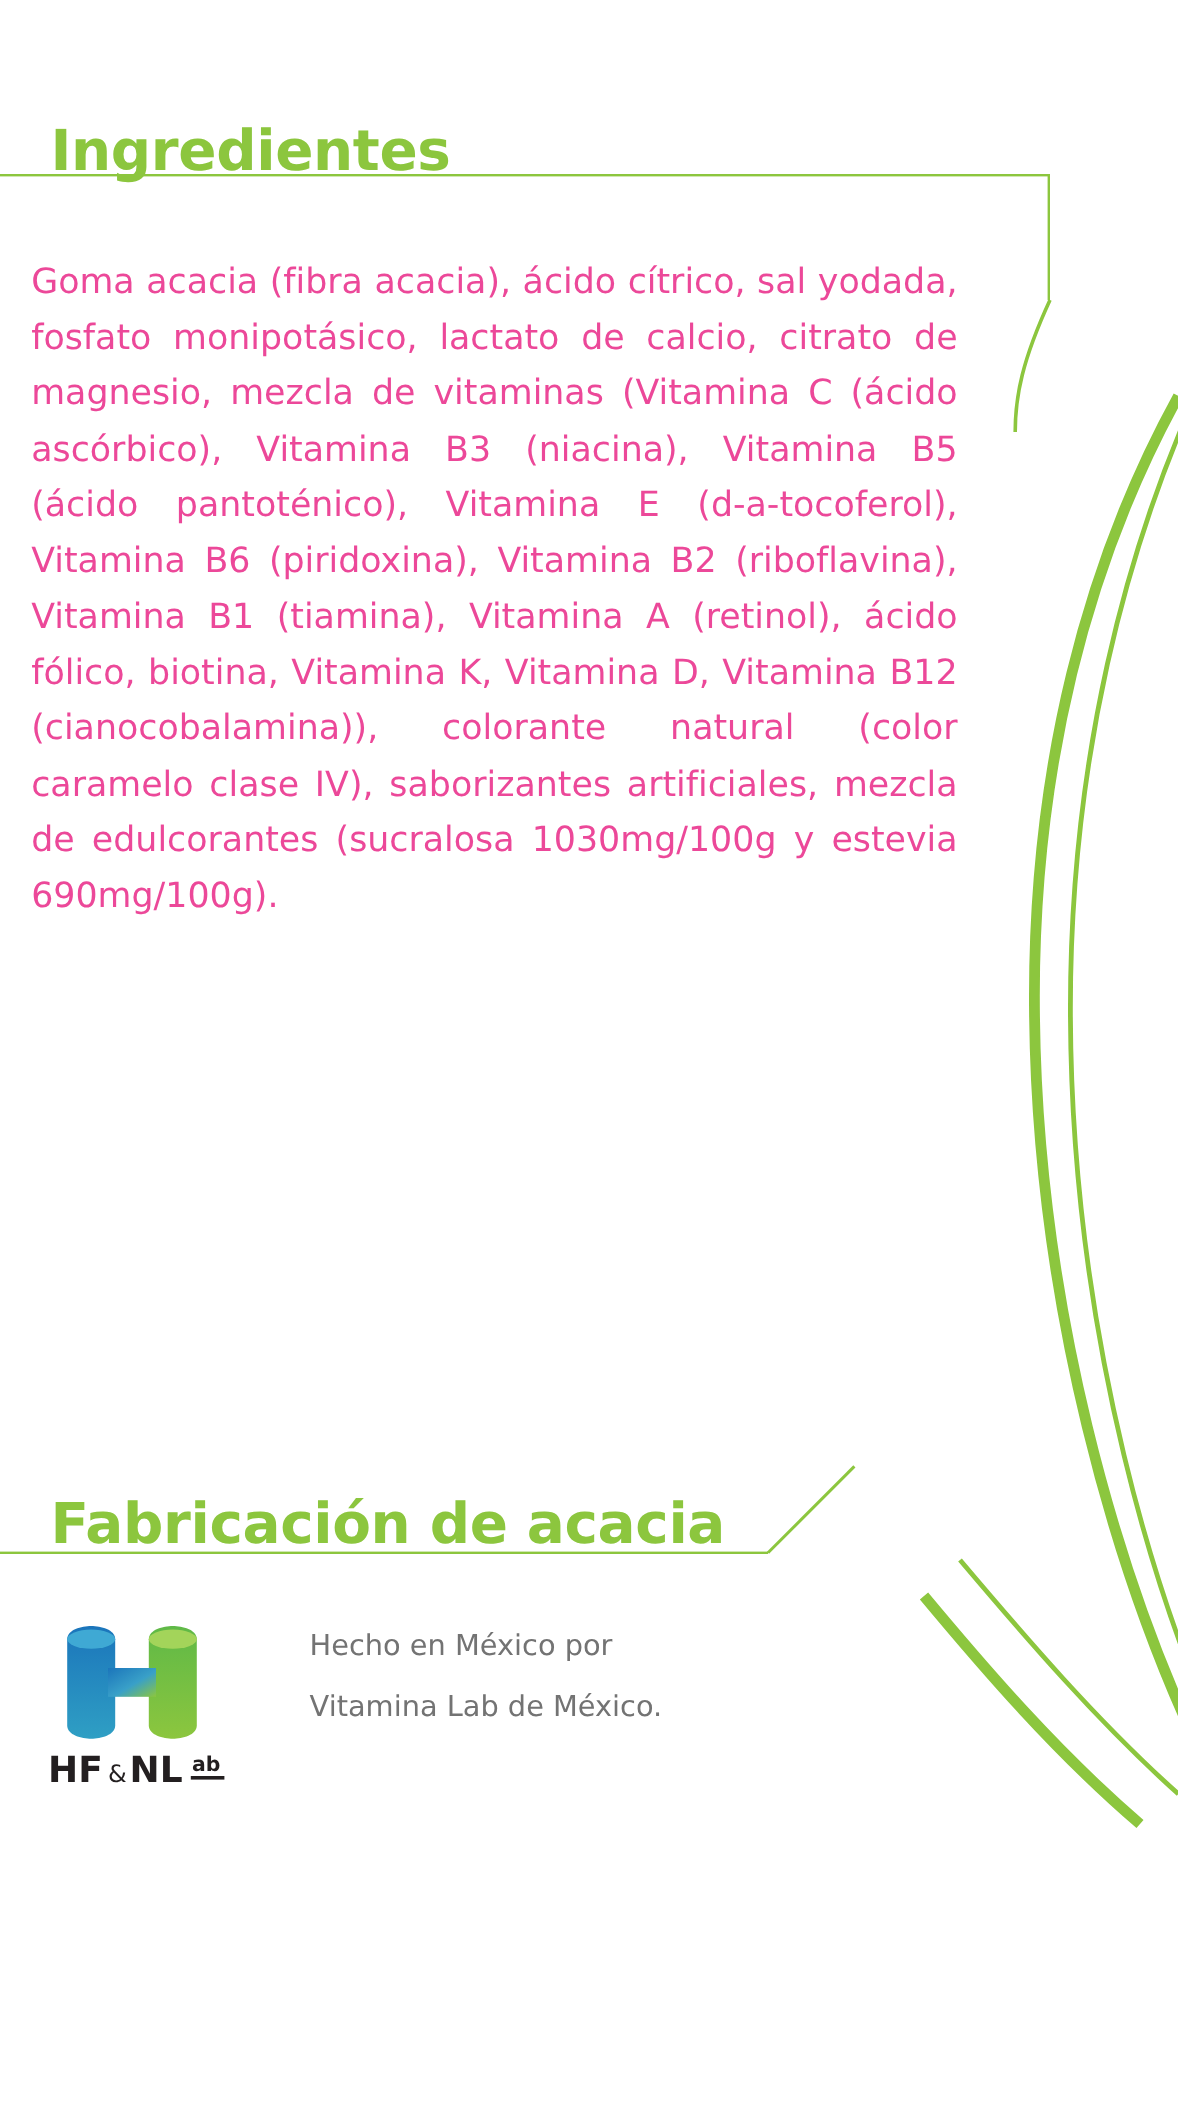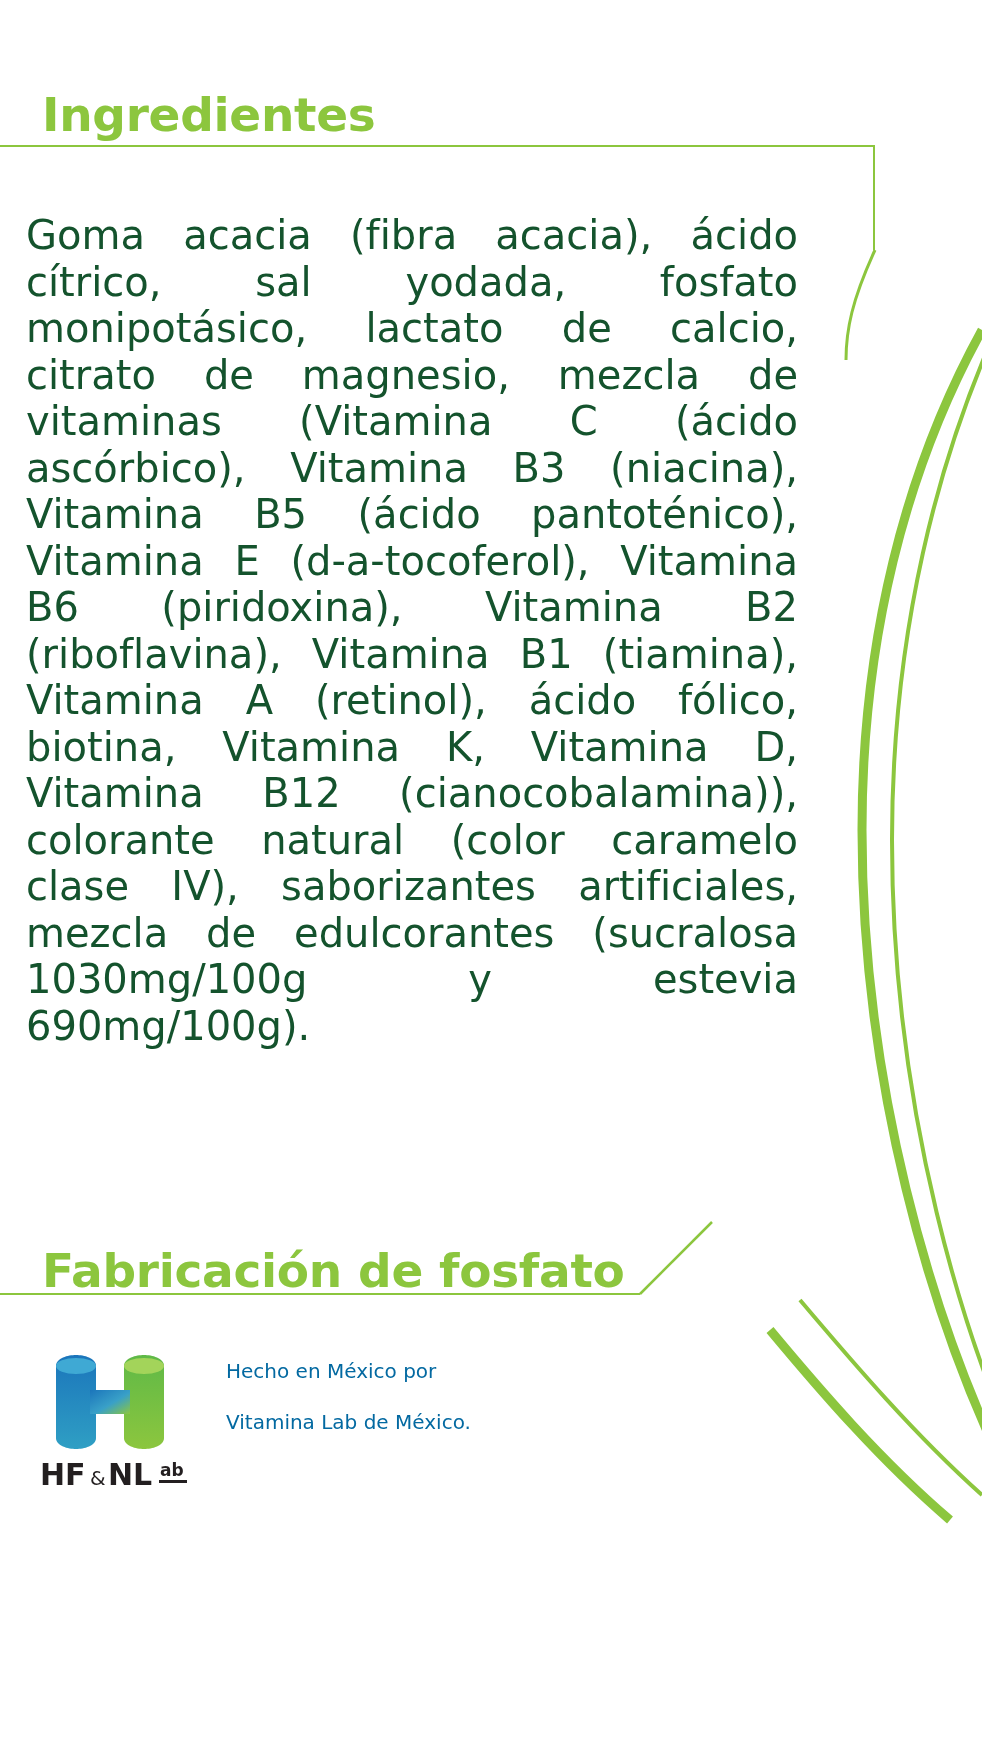--- a/index.html
+++ b/index.html
@@ -39,21 +39,21 @@
     font-weight: bold;
     color: #8cc63e;
     letter-spacing: -0.3px;
     line-height: 1;
     white-space: nowrap;
   }
 
   .heading-ingredientes {
     position: absolute;
     left: 42px;
-    top: 60px;
+    top: 72px;
   }
 
   .heading-fabricacion {
     position: absolute;
     left: 42px;
     top: 1208px;
   }
 
   
   .rule {
@@ -77,25 +77,25 @@
   .rule-fabricacion {
     left: 0;
     top: 1293px;
     width: 640px;
   }
 
   
   .ingredients-text {
     position: absolute;
     left: 26px;
-    top: 172px;
+    top: 182px;
     width: 772px;
-    font-size: 40px;
+    font-size: 29px;
     line-height: 46.5px;
-    color: #14532d;
+    color: #ec4899;
     text-align: justify;
     text-justify: inter-word;
     hyphens: none;
   }
 
   
   .maker-block {
     position: absolute;
     left: 38px;
     top: 1340px;
@@ -104,23 +104,24 @@
     align-items: flex-start;
   }
 
   .logo {
     width: 188px;
     flex: 0 0 188px;
     margin-top: 12px;
   }
 
   .maker-text {
-    font-size: 20px;
+    margin-left: 32px;
+    font-size: 24px;
     line-height: 51px;
-    color: #0369a1;
+    color: #737373;
     padding-top: 6px;
   }
   .maker-text div {
     white-space: nowrap;
   }
 </style>
 </head>
 <body>
 
 <svg class="arc-layer" width="982" height="1756" viewBox="0 0 982 1756" aria-hidden="true">
@@ -139,21 +140,21 @@
 
 <div class="page">
 
   <h1 class="section-heading heading-ingredientes">Ingredientes</h1>
 
   <div class="rule rule-ingredientes"></div>
   <div class="rule-ingredientes-tick"></div>
 
   <p class="ingredients-text">Goma acacia (fibra acacia), ácido cítrico, sal yodada, fosfato monipotásico, lactato de calcio, citrato de magnesio, mezcla de vitaminas (Vitamina C (ácido ascórbico), Vitamina B3 (niacina), Vitamina B5 (ácido pantoténico), Vitamina E (d-a-tocoferol), Vitamina B6 (piridoxina), Vitamina B2 (riboflavina), Vitamina B1 (tiamina), Vitamina A (retinol), ácido fólico, biotina, Vitamina K, Vitamina D, Vitamina B12 (cianocobalamina)), colorante natural (color caramelo clase IV), saborizantes artificiales, mezcla de edulcorantes (sucralosa 1030mg/100g y estevia 690mg/100g).</p>
 
-  <h2 class="section-heading heading-fabricacion">Fabricación de fosfato</h2>
+  <h2 class="section-heading heading-fabricacion">Fabricación de acacia</h2>
 
   <div class="rule rule-fabricacion"></div>
 
   <div class="maker-block">
 
     <svg class="logo" viewBox="0 0 188 140">
       <defs>
         <linearGradient id="gradH" x1="0" y1="0" x2="1" y2="1">
           <stop offset="0%" stop-color="#1b75bb"></stop>
           <stop offset="55%" stop-color="#39a0c8"></stop>

